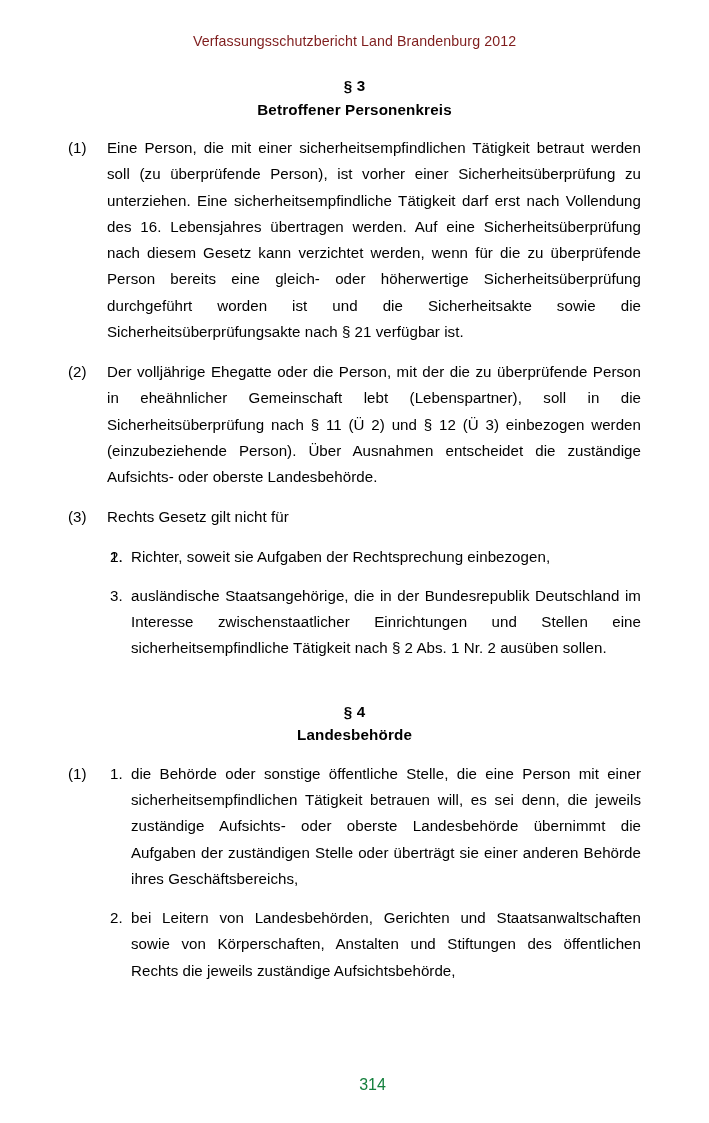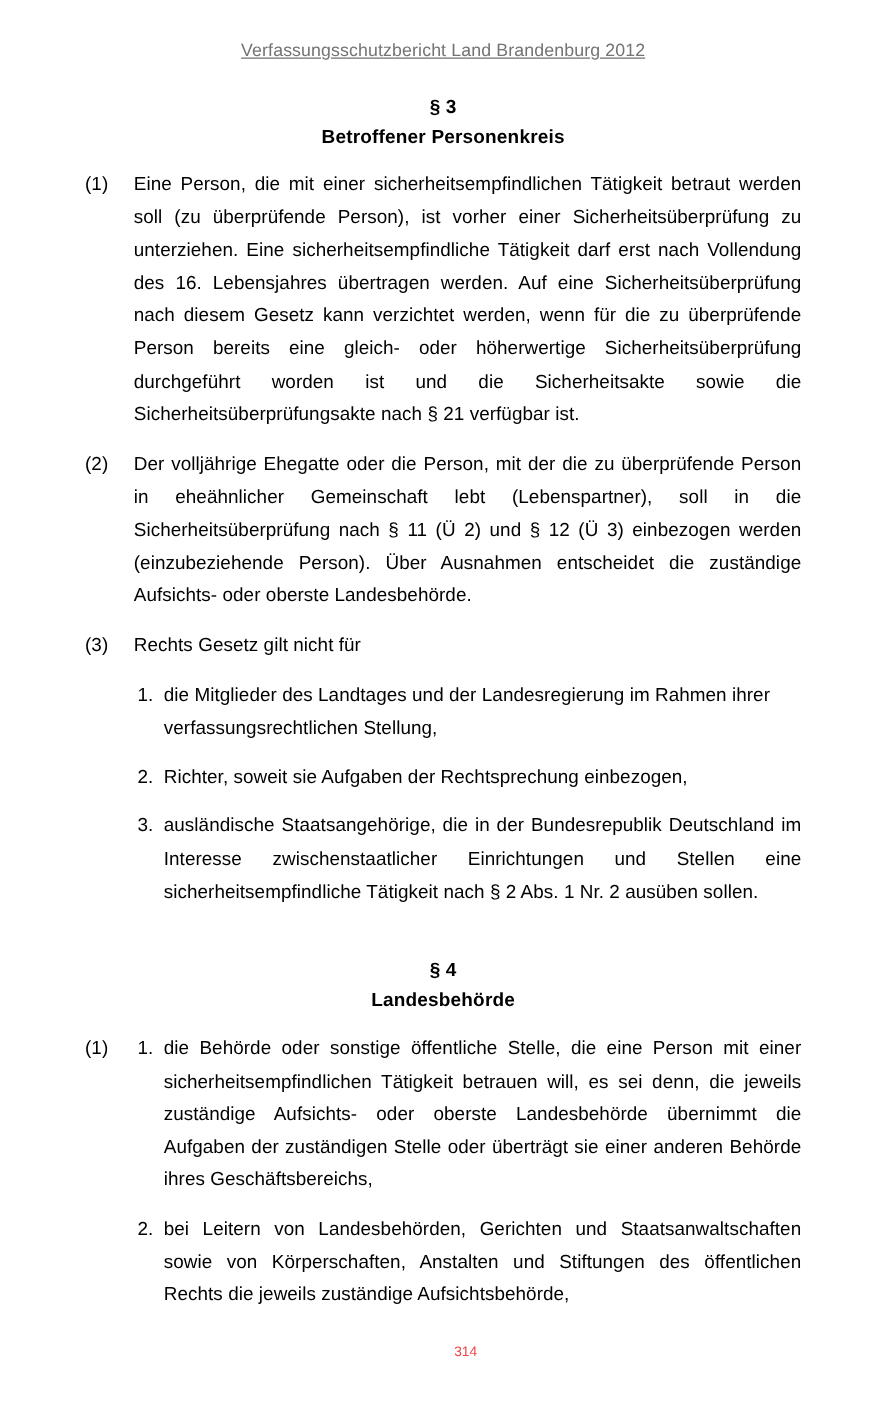--- a/index.html
+++ b/index.html
@@ -25,22 +25,21 @@
   
   .running-header {
     position: absolute;
     top: 33px;
     left: 0;
     right: 0;
     text-align: center;
     font-size: 14.2px;
     line-height: 1.2;
     letter-spacing: 0.1px;
-    color: #737373;
-    text-decoration: underline;
+    color: #7f1d1d;
   }
 
   
   .content {
     position: absolute;
     top: 74px;
     left: 68px;
     width: 573px;       
   }
 
@@ -113,22 +112,22 @@
 
   .clause > .sublist { margin-left: -39px; }
 
   
   .page-number {
     position: absolute;
     left: 0;
     right: 0;
     top: 1076px;
     text-align: center;
-    font-size: 11px;
-    color: #ef4444;
+    font-size: 16px;
+    color: #15803d;
     margin-left: 36px;
   }
 </style>
 </head>
 <body>
 
 <div class="page">
 
   <div class="running-header">Verfassungsschutzbericht Land Brandenburg 2012</div>
 
@@ -149,21 +148,20 @@
       <span>Der volljährige Ehegatte oder die Person, mit der die zu überprüfende Person in eheähnlicher Gemeinschaft lebt (Lebenspartner), soll in die Sicherheitsüberprüfung nach § 11 (Ü 2) und § 12 (Ü 3) einbezogen werden (einzubeziehende Person). Über Ausnahmen entscheidet die zuständige Aufsichts- oder oberste Landesbehörde.</span>
     </div>
 
     <div class="clause shortline">
       <span class="marker">(3)</span>
       <span>Rechts Gesetz gilt nicht für</span>
 
       <ol class="sublist">
         <li class="subitem shortline">
           <span class="marker">1.</span>
-          <span>die Mitglieder des Landtages und der Landesregierung im Rahmen ihrer verfassungsrechtlichen Stellung,</span>
         </li>
         <li class="subitem shortline">
           <span class="marker">2.</span>
           <span>Richter, soweit sie Aufgaben der Rechtsprechung einbezogen,</span>
         </li>
         <li class="subitem">
           <span class="marker">3.</span>
           <span>ausländische Staatsangehörige, die in der Bundesrepublik Deutschland im Interesse zwischenstaatlicher Einrichtungen und Stellen eine sicherheitsempfindliche Tätigkeit nach § 2 Abs. 1 Nr. 2 ausüben sollen.</span>
         </li>
       </ol>

